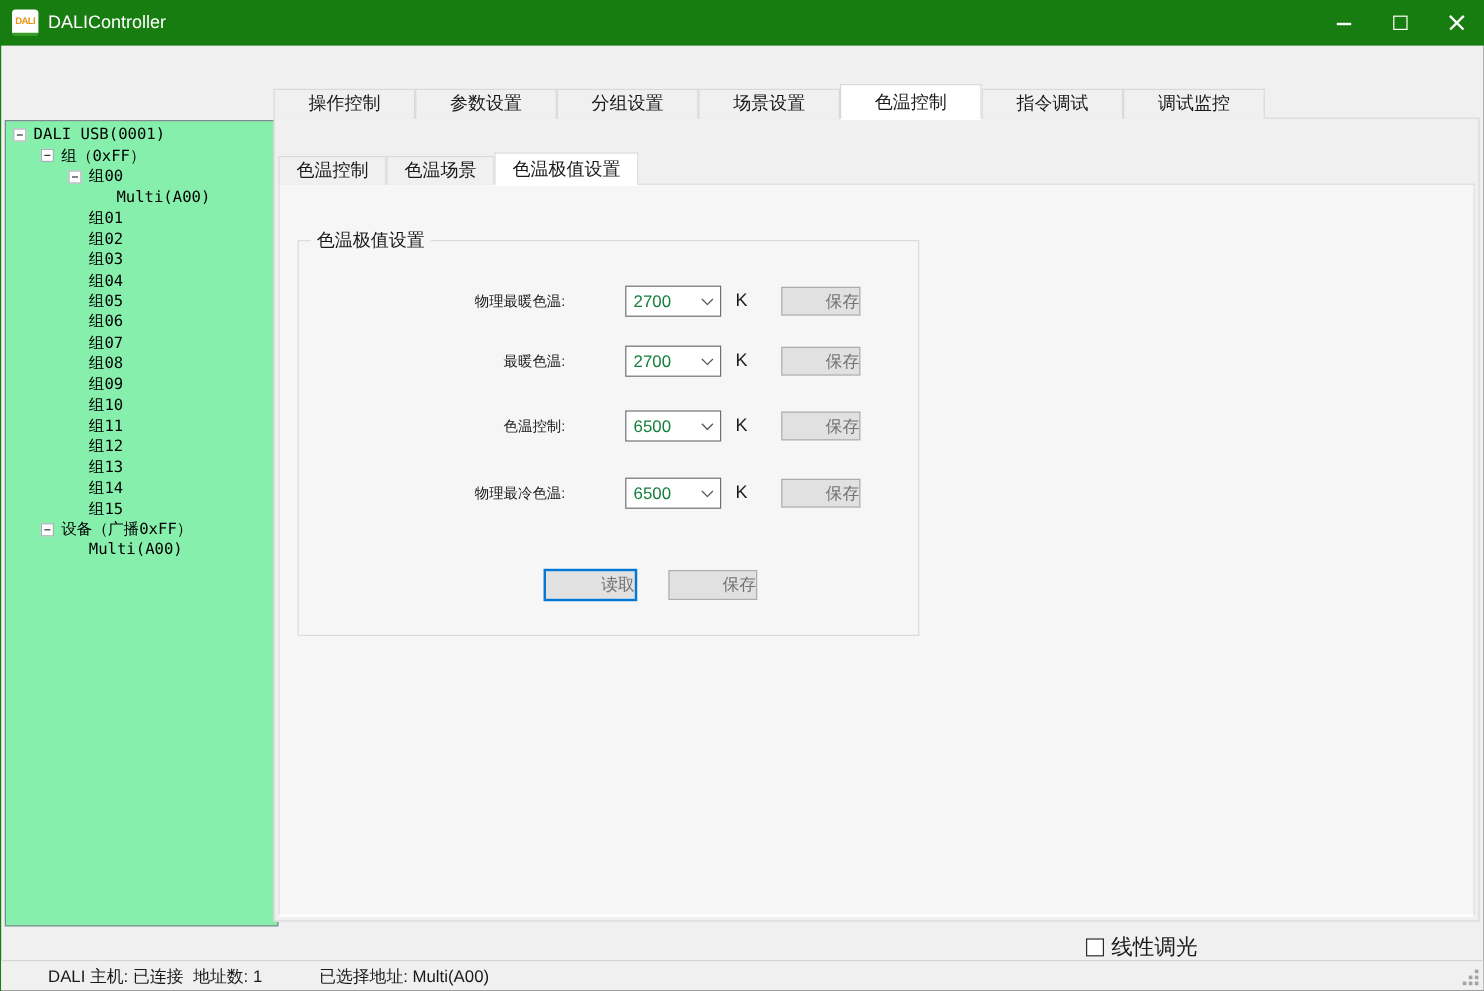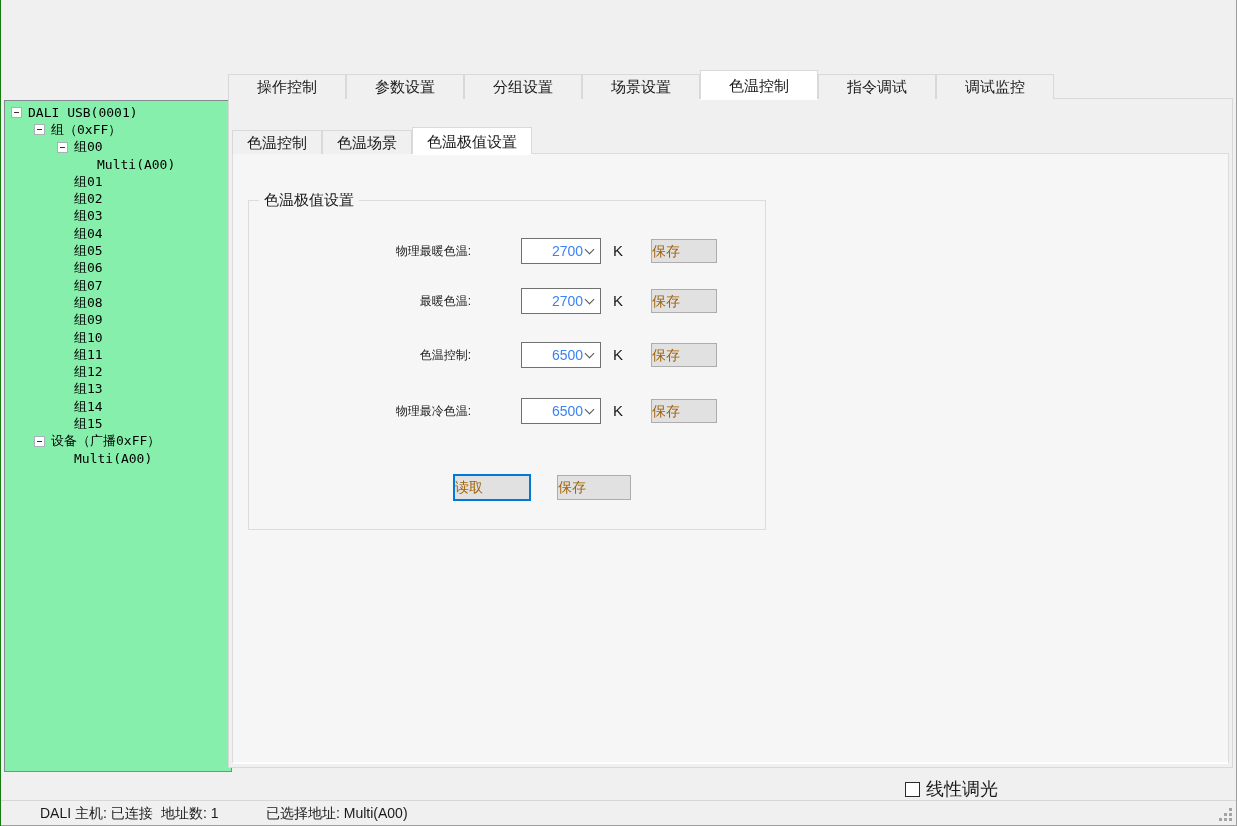--- a/index.html
+++ b/index.html
@@ -58,26 +58,26 @@
     background:#f6f6f6; border:1px solid #dcdcdc; border-bottom:2px solid #fdfdfd; z-index:2; }
 
   
   .groupbox { position:absolute; left:15px; top:46px; width:518px; height:330px; border:1px solid #dcdcdc; }
   .gb-title { position:absolute; top:-10px; left:10px; background:#f6f6f6; padding:0 5px; font-size:15px; color:#1a1a1a; }
 
   .form-row { position:absolute; left:0; width:100%; height:28px; }
   .r1 { top:37px; } .r2 { top:87px; } .r3 { top:141px; } .r4 { top:197px; }
   .row-label { position:absolute; right:294px; top:0; line-height:27px; font-size:12px; color:#1a1a1a; white-space:nowrap; }
   .combo { position:absolute; left:272px; top:0; width:80px; height:26px; border:1px solid #707070; background:#fff; }
-  .combo-value { position:absolute; left:6px; top:0; line-height:24px; font-size:14px; color:#3b82f6;margin-left:24px; }
+  .combo-value { position:absolute; left:6px; top:0; line-height:24px; font-size:14px; color:#15803d; }
   .combo-arrow { position:absolute; right:7px; top:7px; width:7px; height:7px;
     border-right:1.5px solid #535353; border-bottom:1.5px solid #535353; transform:rotate(45deg); }
   .unit { position:absolute; left:364px; top:0; line-height:26px; font-size:15px; color:#1a1a1a; }
-  .btn { background:#e1e1e1; border:1px solid #adadad; font-size:14px; color:#a16207;
-    text-align:left; font-family:"Liberation Sans", sans-serif; }
+  .btn { background:#e1e1e1; border:1px solid #adadad; font-size:14px; color:#737373;
+    text-align:right; font-family:"Liberation Sans", sans-serif; }
   .row-save { position:absolute; left:402px; top:1px; width:66px; height:24px; line-height:22px; }
   .read-btn { position:absolute; left:204px; top:273px; width:78px; height:27px; line-height:22px;
     border:2px solid #0078d7; }
   .save-btn { position:absolute; left:308px; top:274px; width:74px; height:25px; line-height:23px; }
 
   
   .linear-check { position:absolute; left:905px; top:777px; display:flex; align-items:center; gap:6px;
     font-size:18px; color:#1a1a1a; }
   .checkbox { width:15px; height:15px; border:1px solid #2b2b2b; background:#fff; flex:none; }
 
@@ -87,20 +87,38 @@
   .status-item { position:absolute; top:0; line-height:24px; white-space:nowrap; }
   .st1 { left:8px;margin-left:31px; } .st2 { left:160px; } .st3 { left:265px; }
   .grip { position:absolute; right:4px; bottom:4px; width:3px; height:3px; background:#a3a3a3;
     box-shadow:-5px 0 #a3a3a3, -10px 0 #a3a3a3, 0 -5px #a3a3a3, -5px -5px #a3a3a3, 0 -10px #a3a3a3; }
 </style>
 </head>
 <body>
 
 <div class="window">
 
+  <div class="titlebar">
+    <div class="app-icon">DALI</div>
+    <div class="win-title">DALIController</div>
+    <div class="win-controls">
+      <div class="win-btn">
+          <span class="glyph-min"></span>
+        </div>
+      <div class="win-btn">
+          <span class="glyph-max"></span>
+        </div>
+      <div class="win-btn">
+          <span class="glyph-close">
+            <span></span>
+            <span></span>
+          </span>
+        </div>
+    </div>
+  </div>
 
 
   <div class="tree-panel">
 
       <div class="tree-row has-box">
         <span class="spacer" style="width: 6px;"></span>
         <span class="expander"></span>
         <span class="tree-label">DALI USB(0001)</span>
       </div>
 

